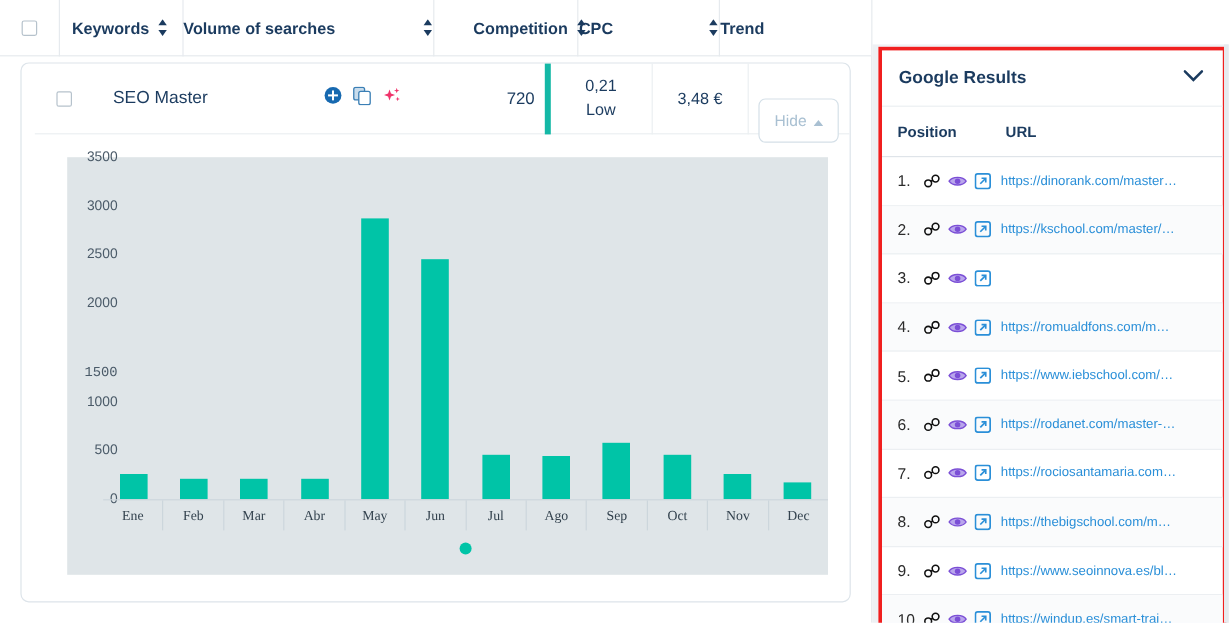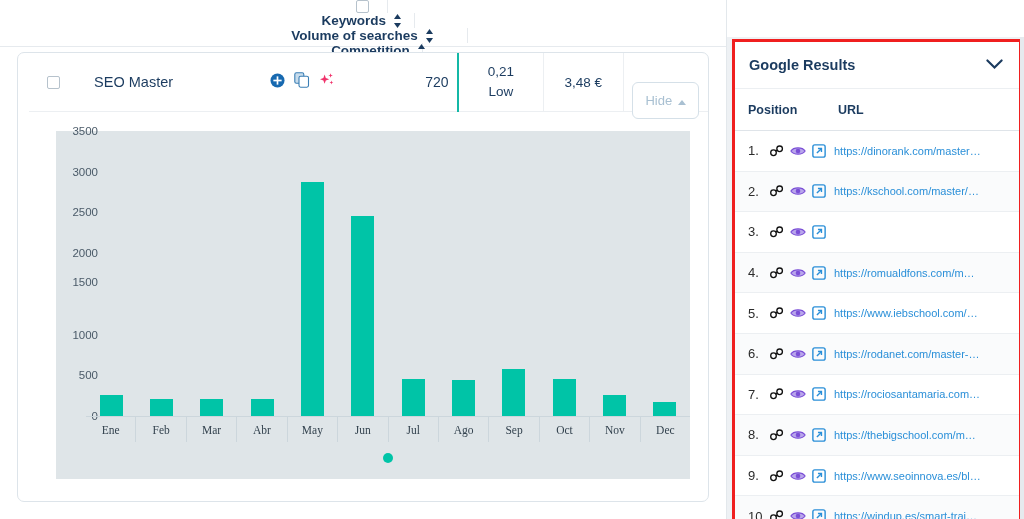--- a/index.html
+++ b/index.html
@@ -18,25 +18,24 @@
     position: relative;
     border-right: 1px solid #e3e8ec;
   }
 
   
   .table-head {
     display: flex; align-items: center;
     height: 47px;
     border-bottom: 1px solid #e6eaee;
     background: #ffffff;
-    flex-direction: column;
   }
   .th {
     height: 47px;
-    display: flex; align-items: center; justify-content: center;
+    display: flex; align-items: center; justify-content: space-between;
     gap: 7px;
     font-size: 13.5px; font-weight: bold; color: #1b3b5f;
     border-right: 1px solid #e6eaee;
     white-space: nowrap;
   }
   .th.check-col { width: 50px; border-right: 1px solid #e6eaee; justify-content: center; }
   .th.kw-col { width: 103px; justify-content: flex-start; padding-left: 10px; }
   .th.vol-col { width: 210px; }
   .th.comp-col { width: 120px; padding-left: 32px; }
   .th.cpc-col { width: 118px; }
@@ -63,21 +62,21 @@
   .kw-row {
     display: flex; align-items: center;
     height: 59px;
     border-bottom: 1px solid #eceff2;
   }
   .cell { height: 59px; display: flex; align-items: center; }
   .c-chk { width: 49px; justify-content: center; }
   .c-kw  { width: 196px; padding-left: 17px; font-size: 14.5px; color: #1b3b5f; }
   .c-ico { width: 101px; display: flex; align-items: center; gap: 9px; }
   .c-vol { width: 91px; justify-content: flex-end; padding-right: 8px;
-           font-size: 14px; color: #1b3b5f; border-right: 2px solid #14b8a6; }
+           font-size: 14px; color: #1b3b5f; border-right: 5px solid #14b8a6; }
   .c-comp{ width: 87px; flex-direction: column; justify-content: center; align-items: center;
            font-size: 13.5px; color: #1b3b5f; line-height: 1.5;
            border-right: 1px solid #eceff2; }
   .c-cpc { width: 81px; justify-content: center; font-size: 13.5px; color: #1b3b5f;
            border-right: 1px solid #eceff2; }
   .c-trend{ width: 86px; justify-content: center; }
 
   .hide-btn {
     width: 67px; height: 37px;
     border: 1px solid #d5e0e8; border-radius: 6px;
@@ -275,21 +274,21 @@
           </div>
         </div>
       </div>
 
       <div class="chart-wrap">
         <div class="chart-bg"></div>
         <div class="y-axis">
             <div class="y-lab" style="top: 285px;">0</div>
             <div class="y-lab" style="top: 244.286px;">500</div>
             <div class="y-lab" style="top: 203.571px;">1000</div>
-            <div class="y-lab" style="top: 151px;">1500</div>
+            <div class="y-lab" style="top: 180px; font-family: Liberation Mono, monospace;">1500</div>
             <div class="y-lab" style="top: 122.143px;">2000</div>
             <div class="y-lab" style="top: 81.4286px;">2500</div>
             <div class="y-lab" style="top: 40.7143px;">3000</div>
             <div class="y-lab" style="top: 0px;">3500</div>
           </div>
         <div class="plot">
           <div class="bars">
               <div class="bar-slot">
                 <div class="bar" title="Ene: 260" style="height: 21.1714px; background: rgb(0, 196, 167);"></div>
               </div>

